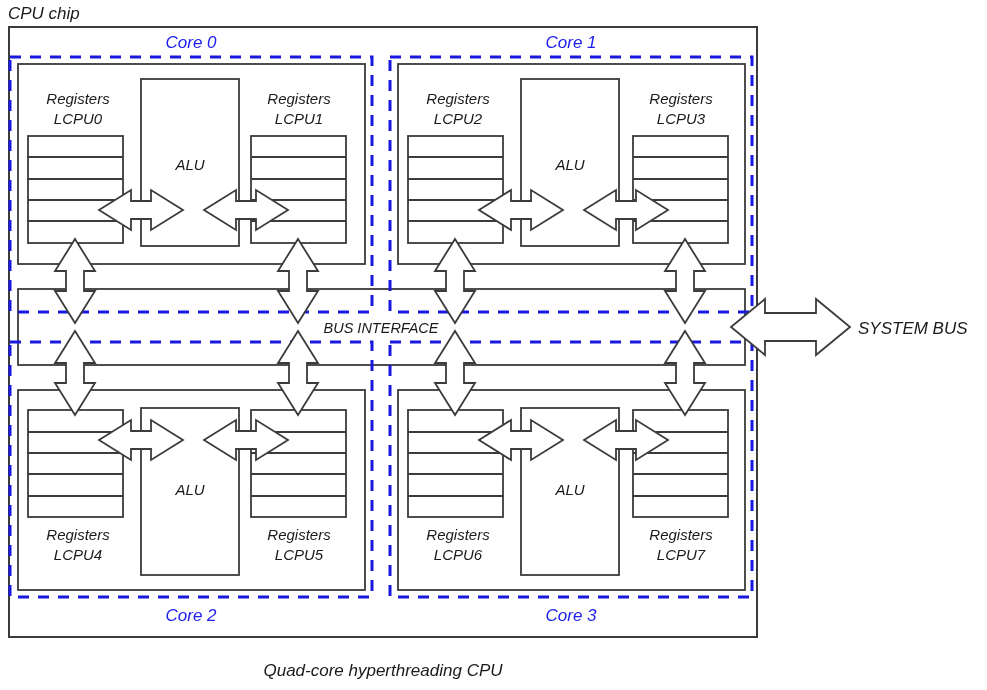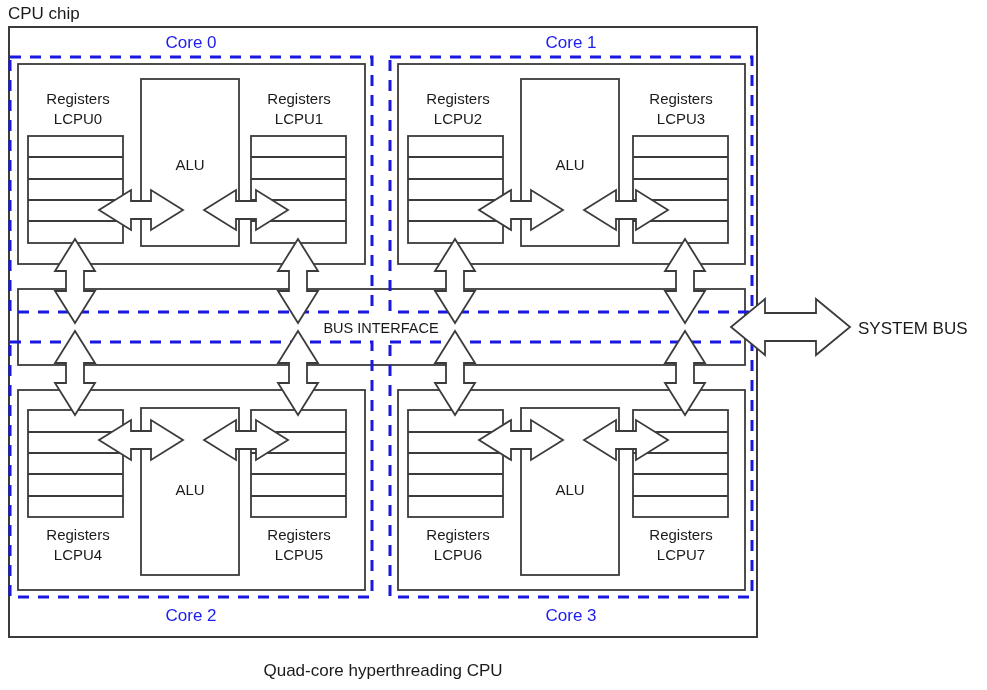--- a/index.html
+++ b/index.html
@@ -10,20 +10,21 @@
   body {
     width: 987px;
     height: 690px;
     font-family: "Liberation Sans", sans-serif;
     overflow: hidden;
   }
   #diagram-root {
     position: relative;
     width: 987px;
     height: 690px;
+    font-style: italic;
   }
   svg#cpu-svg {
     display: block;
     width: 987px;
     height: 690px;
   }
   .chip-outline {
     fill: none;
     stroke: #3b3b3b;
     stroke-width: 2;

